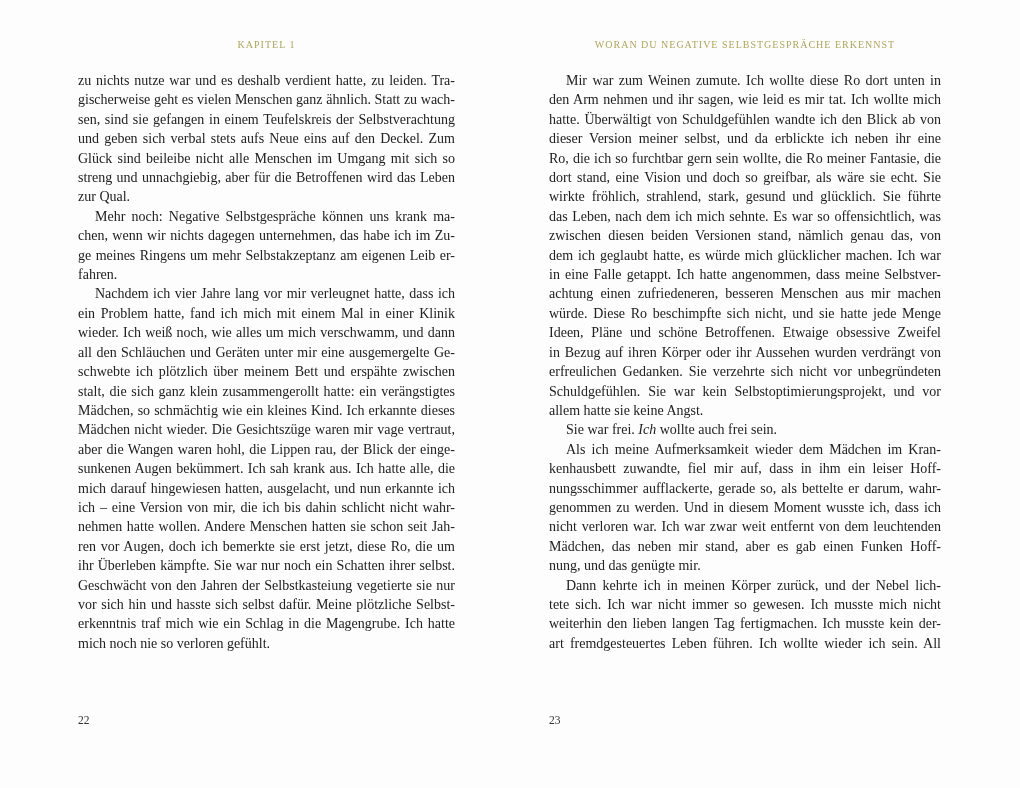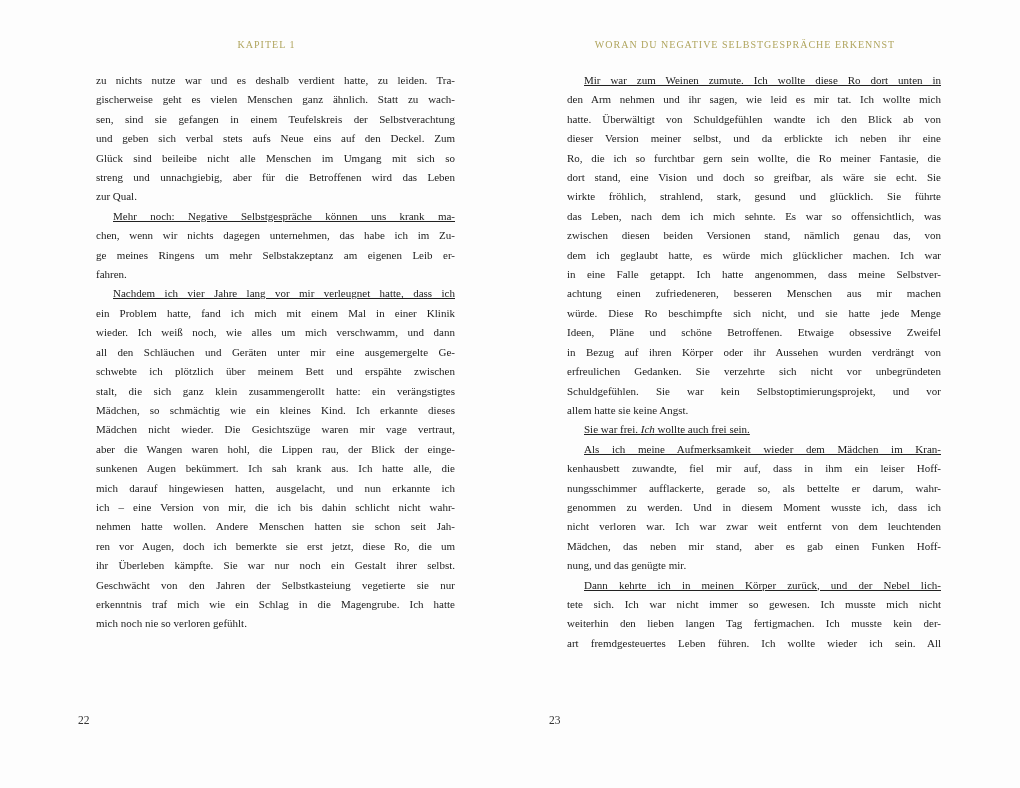--- a/index.html
+++ b/index.html
@@ -24,37 +24,36 @@
     position:absolute;top:39px;left:0;right:0;
     text-align:center;
     font-size:10px;
     letter-spacing:1px;
     color:var(--accent);
     text-transform:uppercase;
     white-space:nowrap;
   }
   .body-text{
     position:absolute;top:71px;left:0;right:0;
-    font-size:11px;
+    font-size:14px;
     color:var(--text);
-    margin-left:18px;
   }
   .line{
     height:var(--lh);
     line-height:var(--lh);
     text-align:justify;
     text-align-last:justify;
     -moz-text-align-last:justify;
     white-space:nowrap;
   }
   .line.para-end{
     text-align-last:left;
     -moz-text-align-last:left;
   }
-  .line.indent{ text-indent:17px;text-decoration:underline; }
+  .line.indent{ text-indent:17px; }
   .line em{ font-style:italic; }
   .page-number{
     position:absolute;top:714px;left:0;right:0;
     text-align:left;
     font-size:11.5px;
     color:var(--pagenum);
   }
 </style>
 </head>
 <body>
@@ -82,22 +81,23 @@
         <div class="line">schwebte ich plötzlich über meinem Bett und erspähte zwischen</div>
         <div class="line">stalt, die sich ganz klein zusammengerollt hatte: ein verängstigtes</div>
         <div class="line">Mädchen, so schmächtig wie ein kleines Kind. Ich erkannte dieses</div>
         <div class="line">Mädchen nicht wieder. Die Gesichtszüge waren mir vage vertraut,</div>
         <div class="line">aber die Wangen waren hohl, die Lippen rau, der Blick der einge-</div>
         <div class="line">sunkenen Augen bekümmert. Ich sah krank aus. Ich hatte alle, die</div>
         <div class="line">mich darauf hingewiesen hatten, ausgelacht, und nun erkannte ich</div>
         <div class="line">ich – eine Version von mir, die ich bis dahin schlicht nicht wahr-</div>
         <div class="line">nehmen hatte wollen. Andere Menschen hatten sie schon seit Jah-</div>
         <div class="line">ren vor Augen, doch ich bemerkte sie erst jetzt, diese Ro, die um</div>
-        <div class="line">ihr Überleben kämpfte. Sie war nur noch ein Gestalt ihrer selbst.</div>
+        <div class="line">ihr Überleben kämpfte. Sie war nur noch ein Schatten ihrer selbst.</div>
         <div class="line">Geschwächt von den Jahren der Selbstkasteiung vegetierte sie nur</div>
+        <div class="line">vor sich hin und hasste sich selbst dafür. Meine plötzliche Selbst-</div>
         <div class="line">erkenntnis traf mich wie ein Schlag in die Magengrube. Ich hatte</div>
         <div class="line para-end">mich noch nie so verloren gefühlt.</div>
       </div>
     <div class="page-number">22</div>
   </section>
 
   <section class="page page-right">
     <div class="running-header">WORAN DU NEGATIVE SELBSTGESPRÄCHE ERKENNST</div>
     <div class="body-text">
         <div class="line indent">Mir war zum Weinen zumute. Ich wollte diese Ro dort unten in</div>

